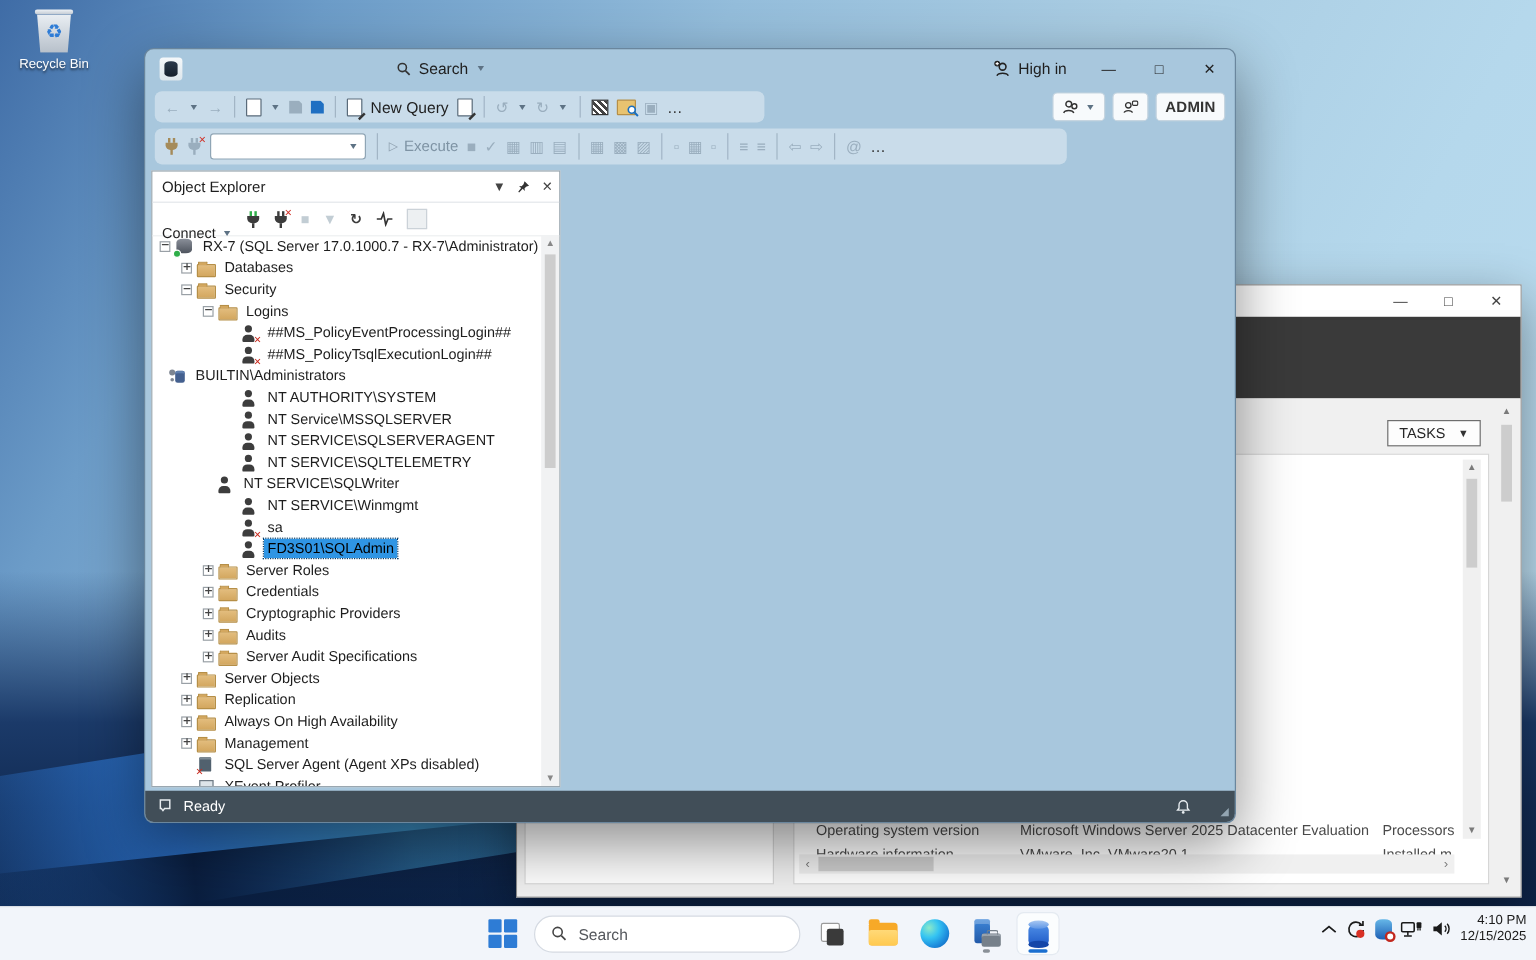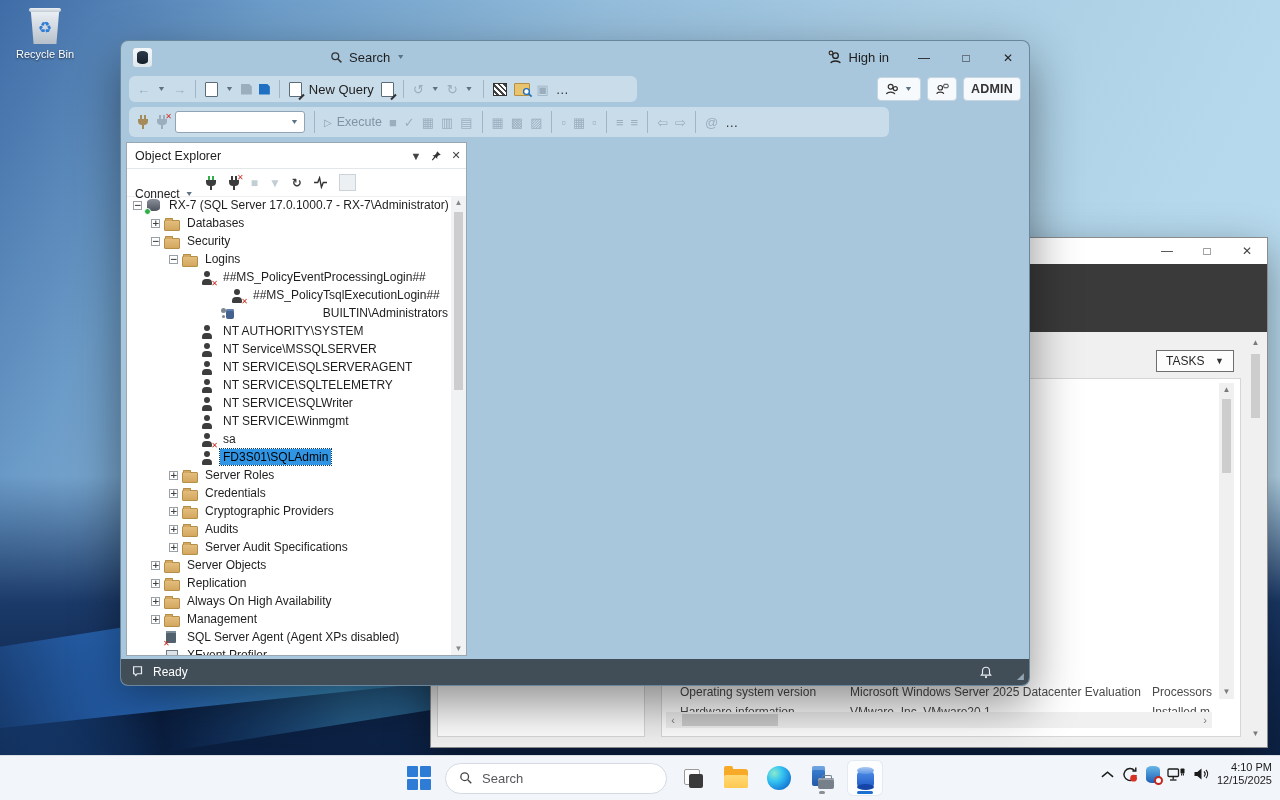--- a/index.html
+++ b/index.html
@@ -456,26 +456,26 @@
           <div class="tree-row" style="padding-left: 42px;">
             <span class="expander ex-minus">−</span>
             <span class="tree-icon ic-folder"><i class="g"></i><b class="bdg"></b></span>
             <span class="tree-label">Logins</span>
           </div>
           <div class="tree-row" style="padding-left: 60px;">
             <span class="expander ex-none"></span>
             <span class="tree-icon ic-user-x"><i class="g"></i><b class="bdg"></b></span>
             <span class="tree-label">##MS_PolicyEventProcessingLogin##</span>
           </div>
-          <div class="tree-row" style="padding-left: 90px;">
+          <div class="tree-row" style="padding-left: 60px;">
             <span class="expander ex-none"></span>
             <span class="tree-icon ic-user-x"><i class="g"></i><b class="bdg"></b></span>
             <span class="tree-label">##MS_PolicyTsqlExecutionLogin##</span>
           </div>
-          <div class="tree-row" style=" justify-content: space-between;">
+          <div class="tree-row" style="">
             <span class="expander ex-none"></span>
             <span class="tree-icon ic-group"><i class="g"></i><b class="bdg"></b></span>
             <span class="tree-label">BUILTIN\Administrators</span>
           </div>
           <div class="tree-row" style="padding-left: 60px;">
             <span class="expander ex-none"></span>
             <span class="tree-icon ic-user"><i class="g"></i><b class="bdg"></b></span>
             <span class="tree-label">NT AUTHORITY\SYSTEM</span>
           </div>
           <div class="tree-row" style="padding-left: 60px;">
@@ -486,21 +486,21 @@
           <div class="tree-row" style="padding-left: 60px;">
             <span class="expander ex-none"></span>
             <span class="tree-icon ic-user"><i class="g"></i><b class="bdg"></b></span>
             <span class="tree-label">NT SERVICE\SQLSERVERAGENT</span>
           </div>
           <div class="tree-row" style="padding-left: 60px;">
             <span class="expander ex-none"></span>
             <span class="tree-icon ic-user"><i class="g"></i><b class="bdg"></b></span>
             <span class="tree-label">NT SERVICE\SQLTELEMETRY</span>
           </div>
-          <div class="tree-row" style="padding-left: 60px;">
+          <div class="tree-row" style="padding-left: 40px;">
             <span class="expander ex-none"></span>
             <span class="tree-icon ic-user"><i class="g"></i><b class="bdg"></b></span>
             <span class="tree-label">NT SERVICE\SQLWriter</span>
           </div>
           <div class="tree-row" style="padding-left: 60px;">
             <span class="expander ex-none"></span>
             <span class="tree-icon ic-user"><i class="g"></i><b class="bdg"></b></span>
             <span class="tree-label">NT SERVICE\Winmgmt</span>
           </div>
           <div class="tree-row" style="padding-left: 60px;">

